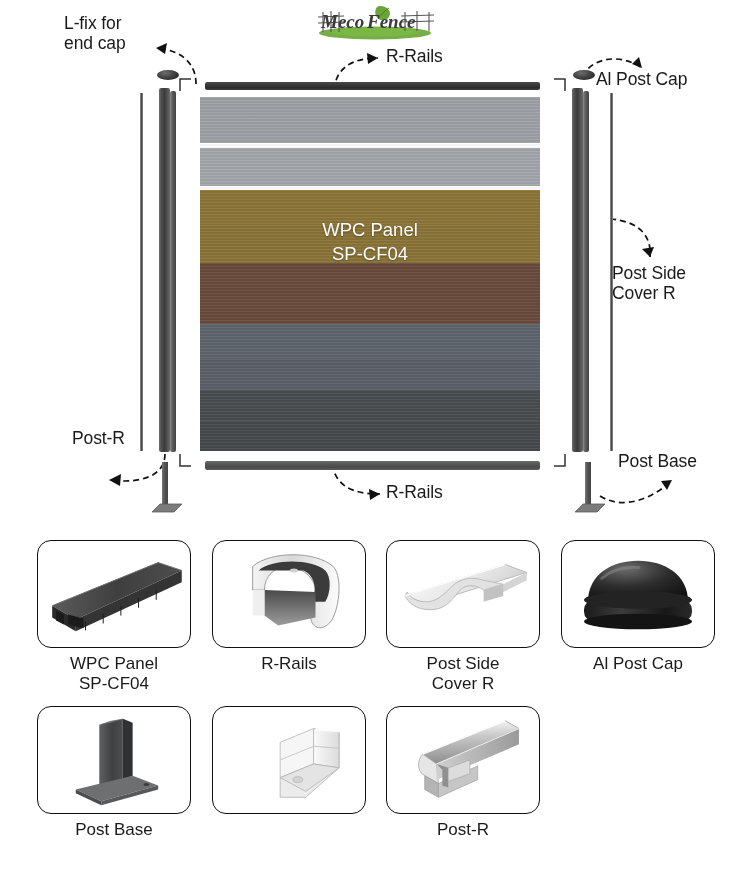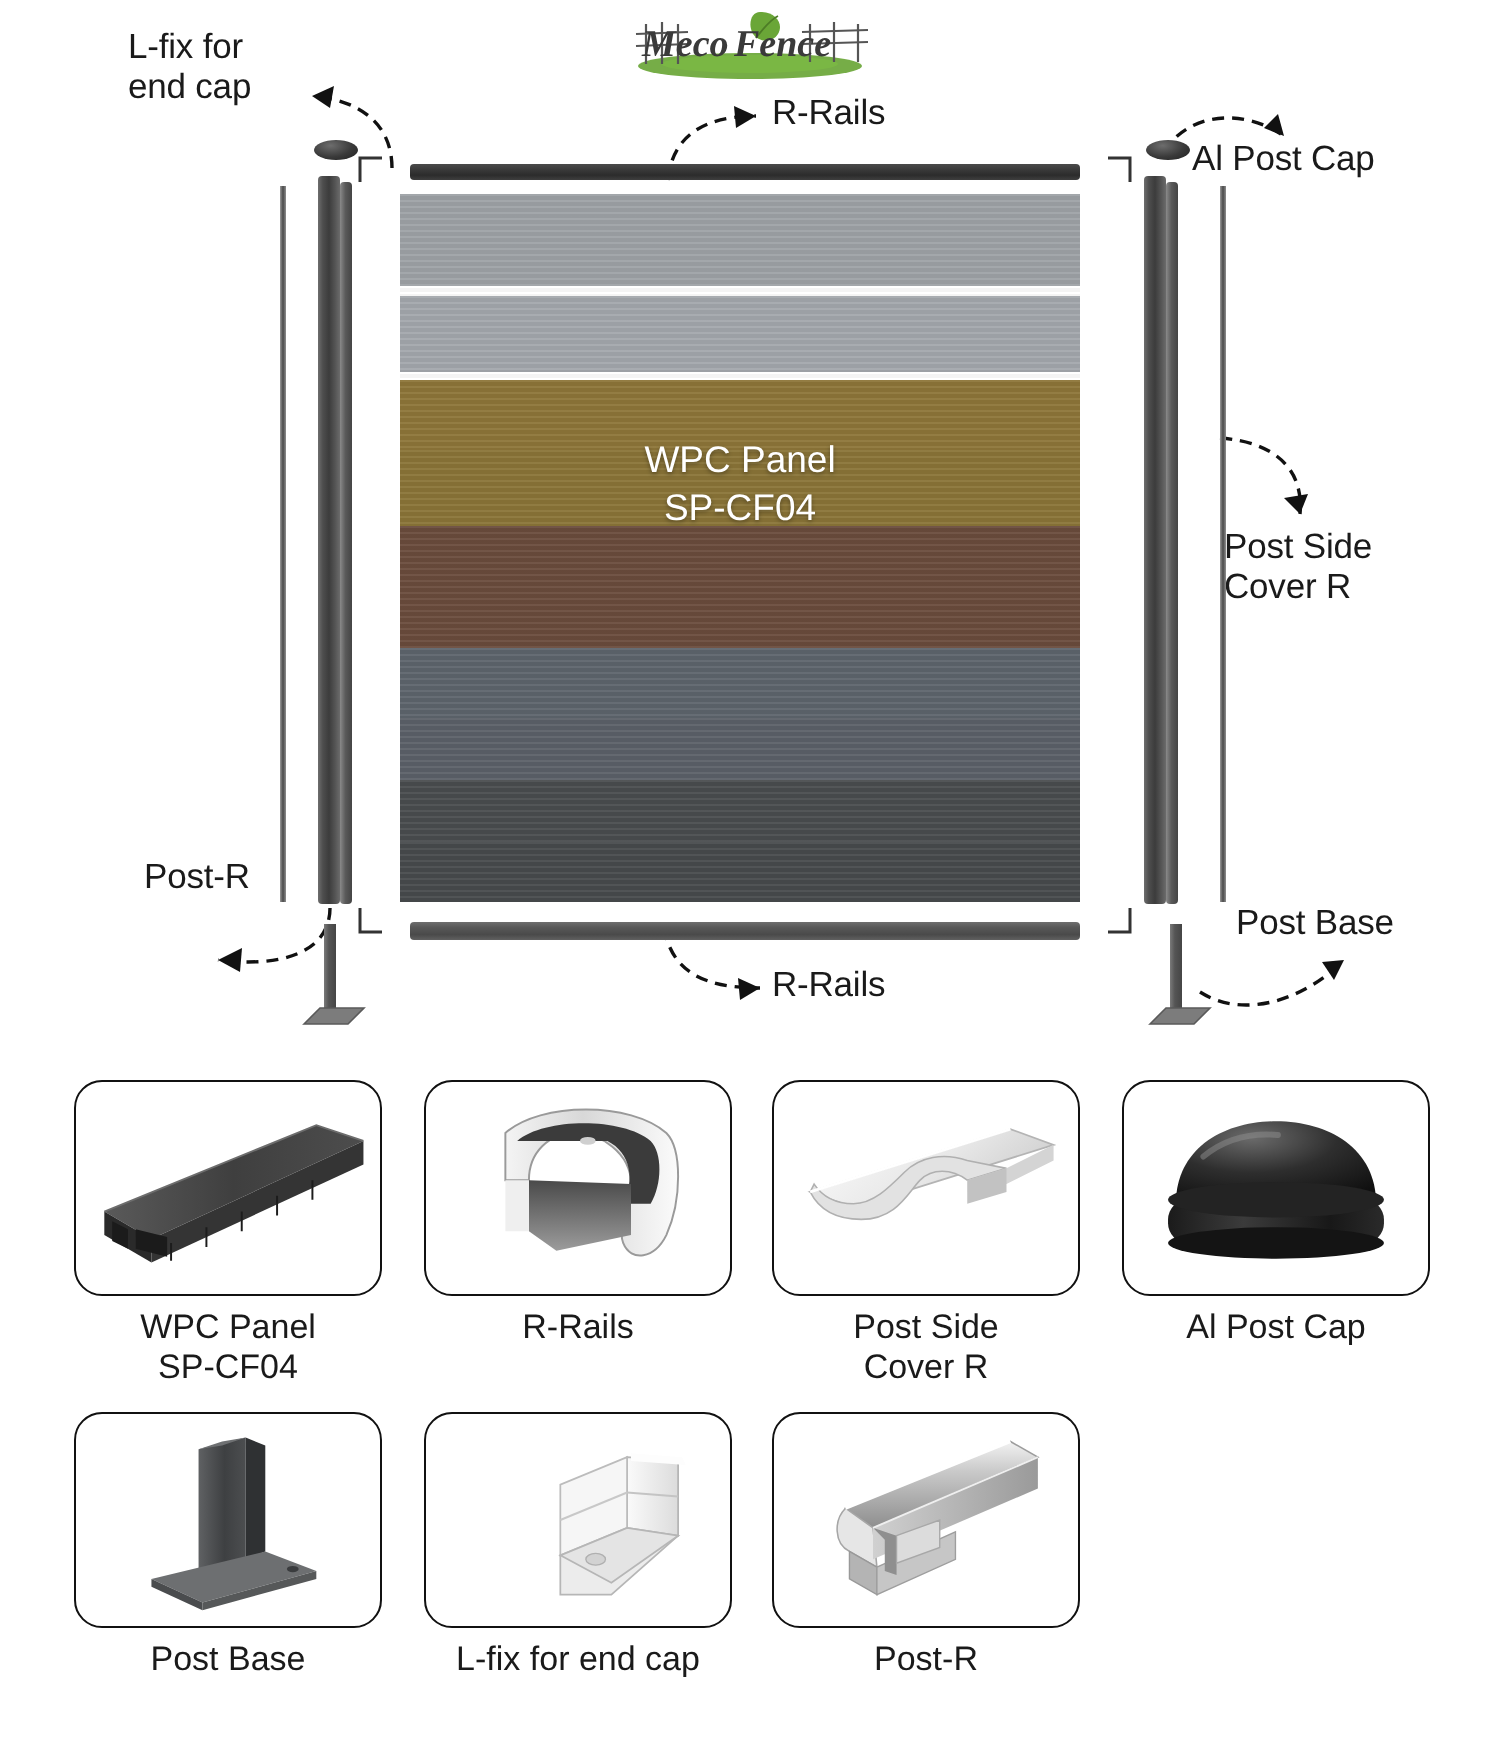--- a/index.html
+++ b/index.html
@@ -367,21 +367,20 @@
       <polygon points="68,72 102,58 128,24 128,62 94,92 68,92" fill="#ececec" stroke="#b6b6b6" stroke-width="0.9"></polygon>
       <polygon points="102,22 128,24 128,62 102,58" fill="url(#lfA)" stroke="#b6b6b6" stroke-width="0.9"></polygon>
       <polygon points="102,22 102,58 68,72 68,36" fill="#f6f6f6" stroke="#bcbcbc" stroke-width="0.9"></polygon>
       <polygon points="68,72 94,86 128,62 102,58" fill="#e4e4e4" stroke="#b6b6b6" stroke-width="0.9"></polygon>
       <line x1="102" y1="40" x2="128" y2="42" stroke="#c4c4c4" stroke-width="1"></line>
       <line x1="68" y1="54" x2="102" y2="40" stroke="#c8c8c8" stroke-width="1"></line>
       <ellipse cx="86" cy="74" rx="5" ry="3" fill="#d2d2d2" stroke="#b0b0b0" stroke-width="0.7"></ellipse>
       <polygon points="104,20 130,22 132,26 104,24" fill="#fdfdfd"></polygon>
     </svg>
   </div>
-  <div class="card-label" style="left:204px; top:820px; width:170px;">L-fix for end cap</div>
 
   <div class="card" style="left:386px; top:706px; width:154px; height:108px;">
     <svg class="card-svg" viewBox="0 0 154 108">
       <defs>
         <linearGradient id="prBody" x1="0" y1="0" x2="0" y2="1">
           <stop offset="0" stop-color="#f2f2f2"></stop>
             <stop offset="0.35" stop-color="#c9c9c9"></stop>
             <stop offset="1" stop-color="#8e8e8e"></stop>
         </linearGradient>
         <linearGradient id="prFace" x1="0" y1="0" x2="1" y2="0">

